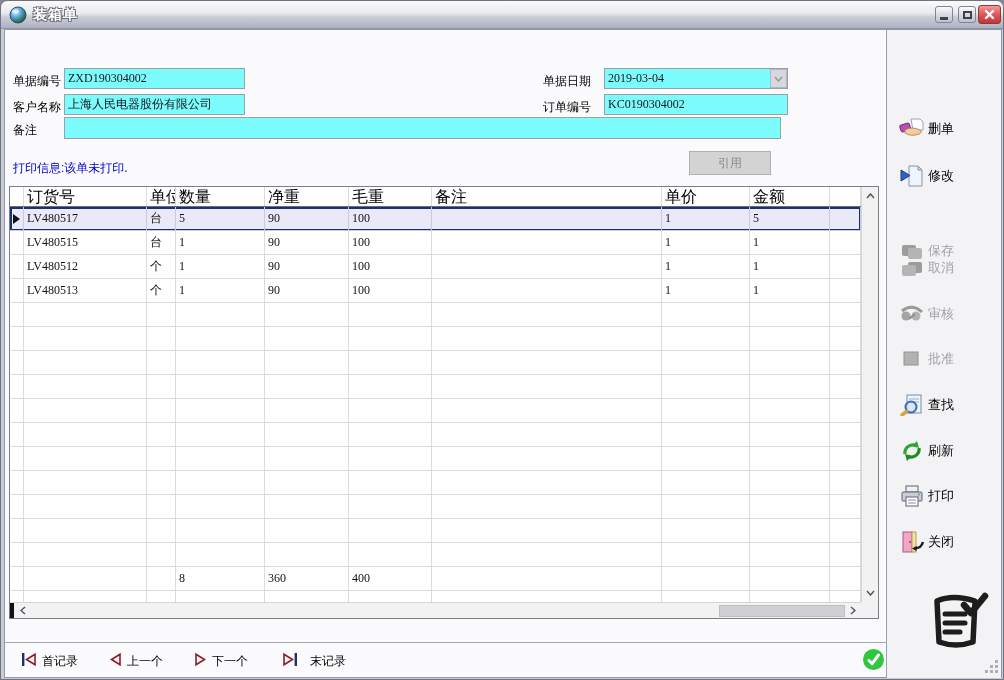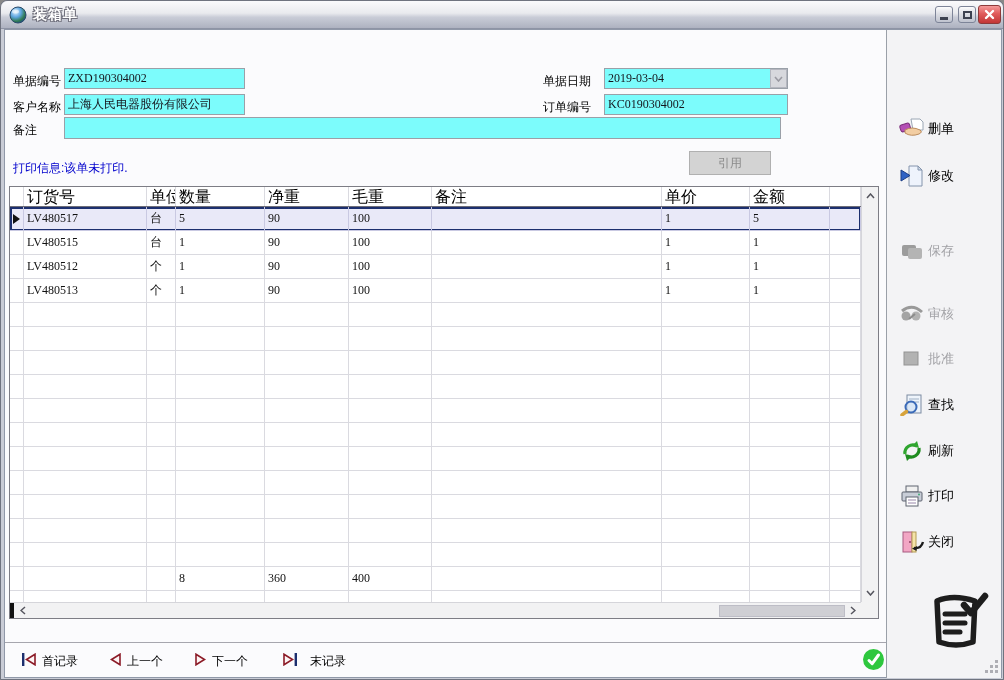--- a/index.html
+++ b/index.html
@@ -236,20 +236,29 @@
         <span>修改</span>
       </div>
       <div class="side-btn disabled" aria-disabled="true" style="top: 192px; margin-top: 14px;">
         <span class="icon">
           <svg width="26" height="22" viewBox="0 0 26 22">
             <rect x="3" y="5" width="14" height="11" rx="2" fill="#9c9c9c"></rect>
             <rect x="9" y="8" width="14" height="11" rx="2" fill="#b4b4b4"></rect>
           </svg>
         </span>
         <span>保存</span>
+      </div>
+      <div class="side-btn disabled" aria-disabled="true" style="top: 223px;">
+        <span class="icon">
+          <svg width="26" height="22" viewBox="0 0 26 22">
+            <rect x="9" y="5" width="14" height="11" rx="2" fill="#9c9c9c"></rect>
+            <rect x="3" y="8" width="14" height="11" rx="2" fill="#b4b4b4"></rect>
+          </svg>
+        </span>
+        <span>取消</span>
       </div>
       <div class="side-btn disabled" aria-disabled="true" style="top: 269px;">
         <span class="icon">
           <svg width="26" height="22" viewBox="0 0 26 22">
             <circle cx="7" cy="13" r="4.5" fill="#a4a4a4"></circle>
             <circle cx="17" cy="13" r="4.5" fill="#b2b2b2"></circle>
             <path d="M3 8q10-8 20 1" stroke="#999" stroke-width="3" fill="none"></path>
             <path d="M10 16l6-5" stroke="#8c8c8c" stroke-width="2"></path>
           </svg>
         </span>

